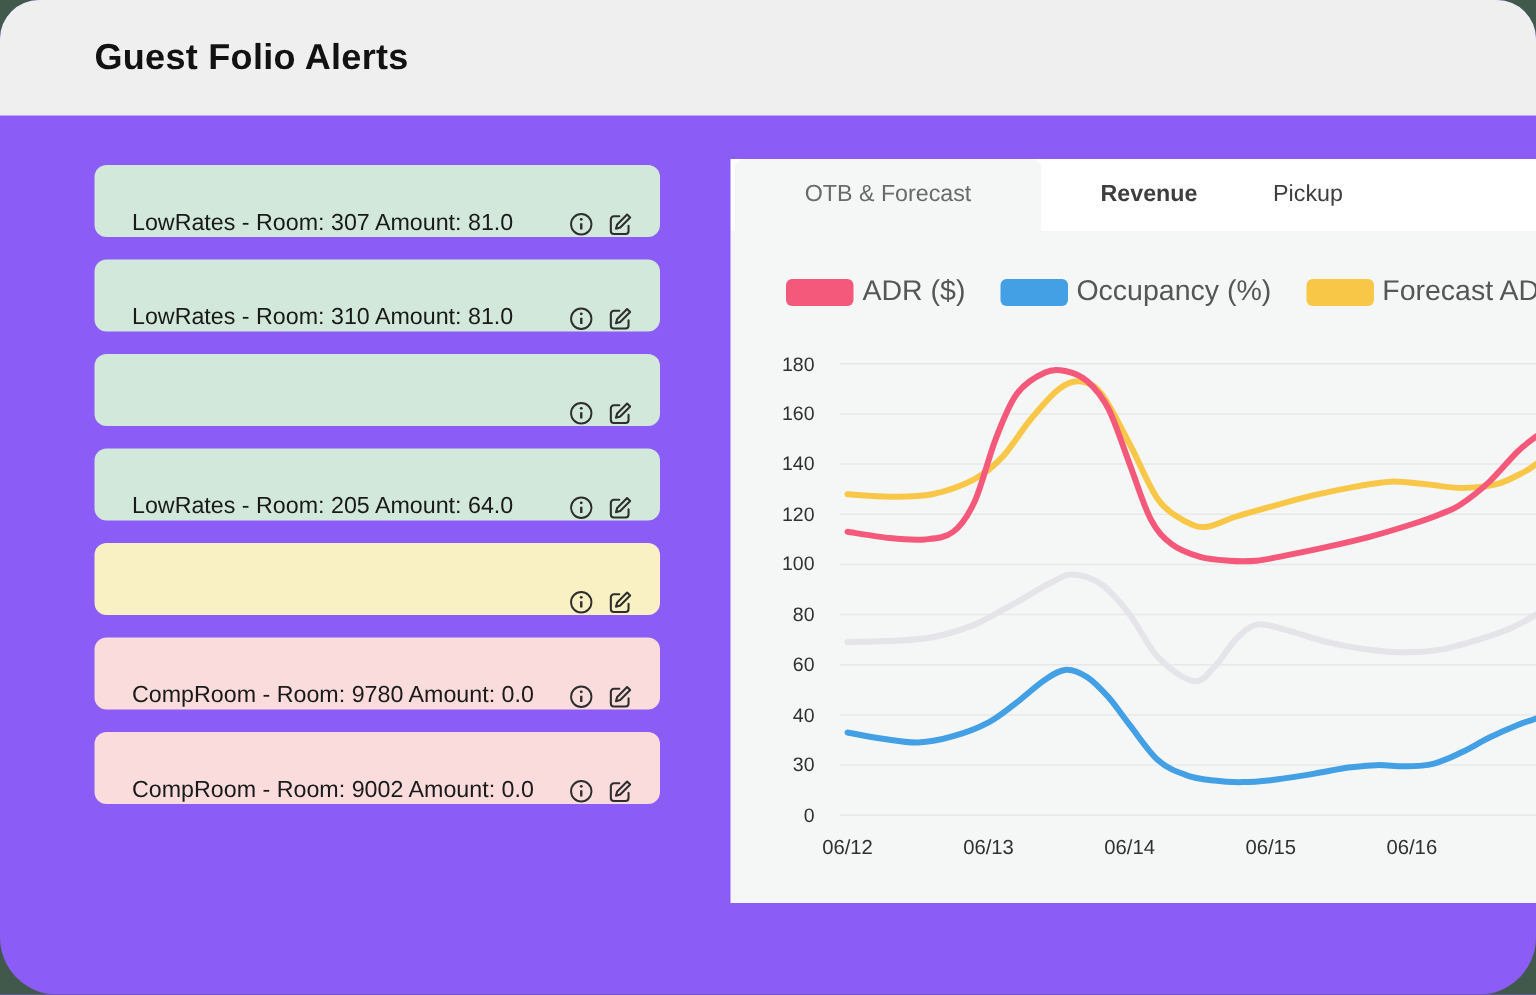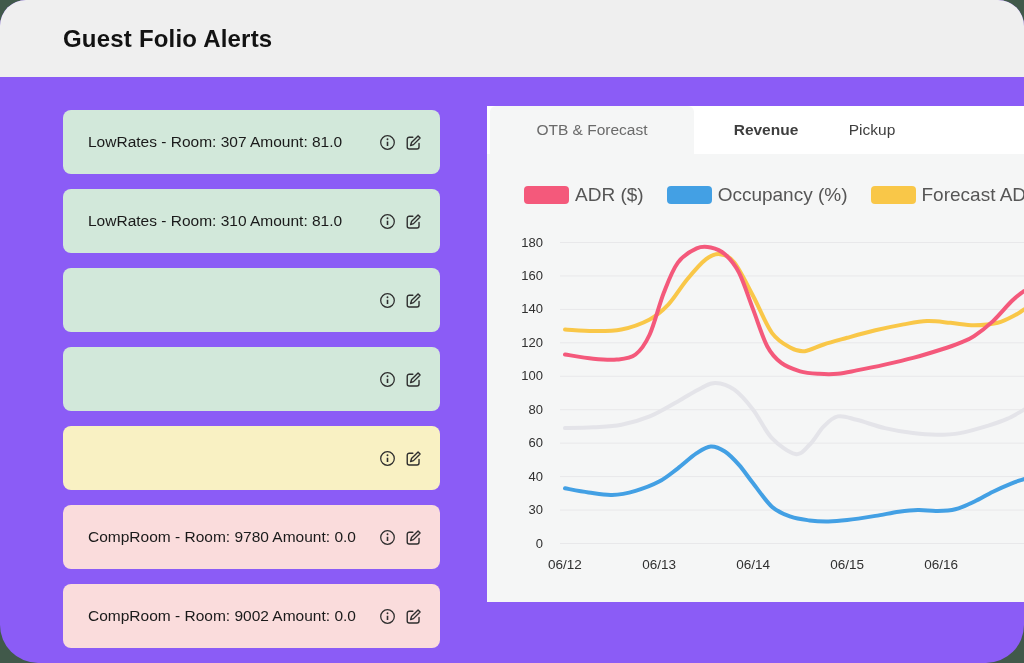--- a/index.html
+++ b/index.html
@@ -16,22 +16,22 @@
   .header{
     position:absolute;left:0;top:0;width:100%;height:77px;background:#efefef;
     display:flex;align-items:center;
   }
   .header h1{
     margin:0 0 0 63px;font-size:24px;font-weight:700;color:#121212;letter-spacing:.2px;
   }
   
   .alerts{position:absolute;left:63px;top:110px;width:377px;}
   .alert{
-    height:64px;border-radius:8px;margin-bottom:15px;
-    display:flex;align-items:center;padding:0 18px 0 25px;box-sizing:border-box;
+    height:48px;border-radius:8px;margin-bottom:15px;
+    display:flex;align-items:flex-end;padding:0 18px 0 25px;box-sizing:border-box;
   }
   .alert.s-success{background:#d2e8da;}
   .alert.s-warning{background:#f9f1c3;}
   .alert.s-danger{background:#fadcdc;}
   .alert-text{font-size:15.5px;color:#1a1a1a;white-space:nowrap;}
   .alert-actions{margin-left:auto;display:flex;align-items:center;gap:9px;}
   .icon-btn{
     background:none;border:none;padding:0;margin:0;cursor:pointer;
     width:17px;height:17px;display:flex;align-items:center;justify-content:center;color:#2e2e2e;
   }
@@ -123,20 +123,21 @@
           </button>
         <button class="icon-btn">
             <svg width="17" height="17" viewBox="0 0 16 16" fill="none" stroke="currentColor" stroke-width="1.3" stroke-linecap="round" stroke-linejoin="round">
               <path d="M13.2 9v3.2a1.9 1.9 0 0 1-1.9 1.9H4A1.9 1.9 0 0 1 2.1 12.2V4.9A1.9 1.9 0 0 1 4 3h3.4"></path>
               <path d="M12.3 1.9l1.9 1.9-6.2 6.2-2.7.8.8-2.7z"></path>
             </svg>
           </button>
       </span>
     </div>
     <div class="alert s-success">
+      <span class="alert-text">LowRates - Room: 205 Amount: 64.0</span>
       <span class="alert-actions">
         <button class="icon-btn">
             <svg width="17" height="17" viewBox="0 0 16 16" fill="none" stroke="currentColor" stroke-width="1.2">
               <circle cx="8" cy="8" r="6.4"></circle>
               <circle cx="8" cy="4.9" r="0.9" fill="currentColor" stroke="none"></circle>
               <path d="M8 7.3v4" stroke-width="1.5"></path>
             </svg>
           </button>
         <button class="icon-btn">
             <svg width="17" height="17" viewBox="0 0 16 16" fill="none" stroke="currentColor" stroke-width="1.3" stroke-linecap="round" stroke-linejoin="round">

